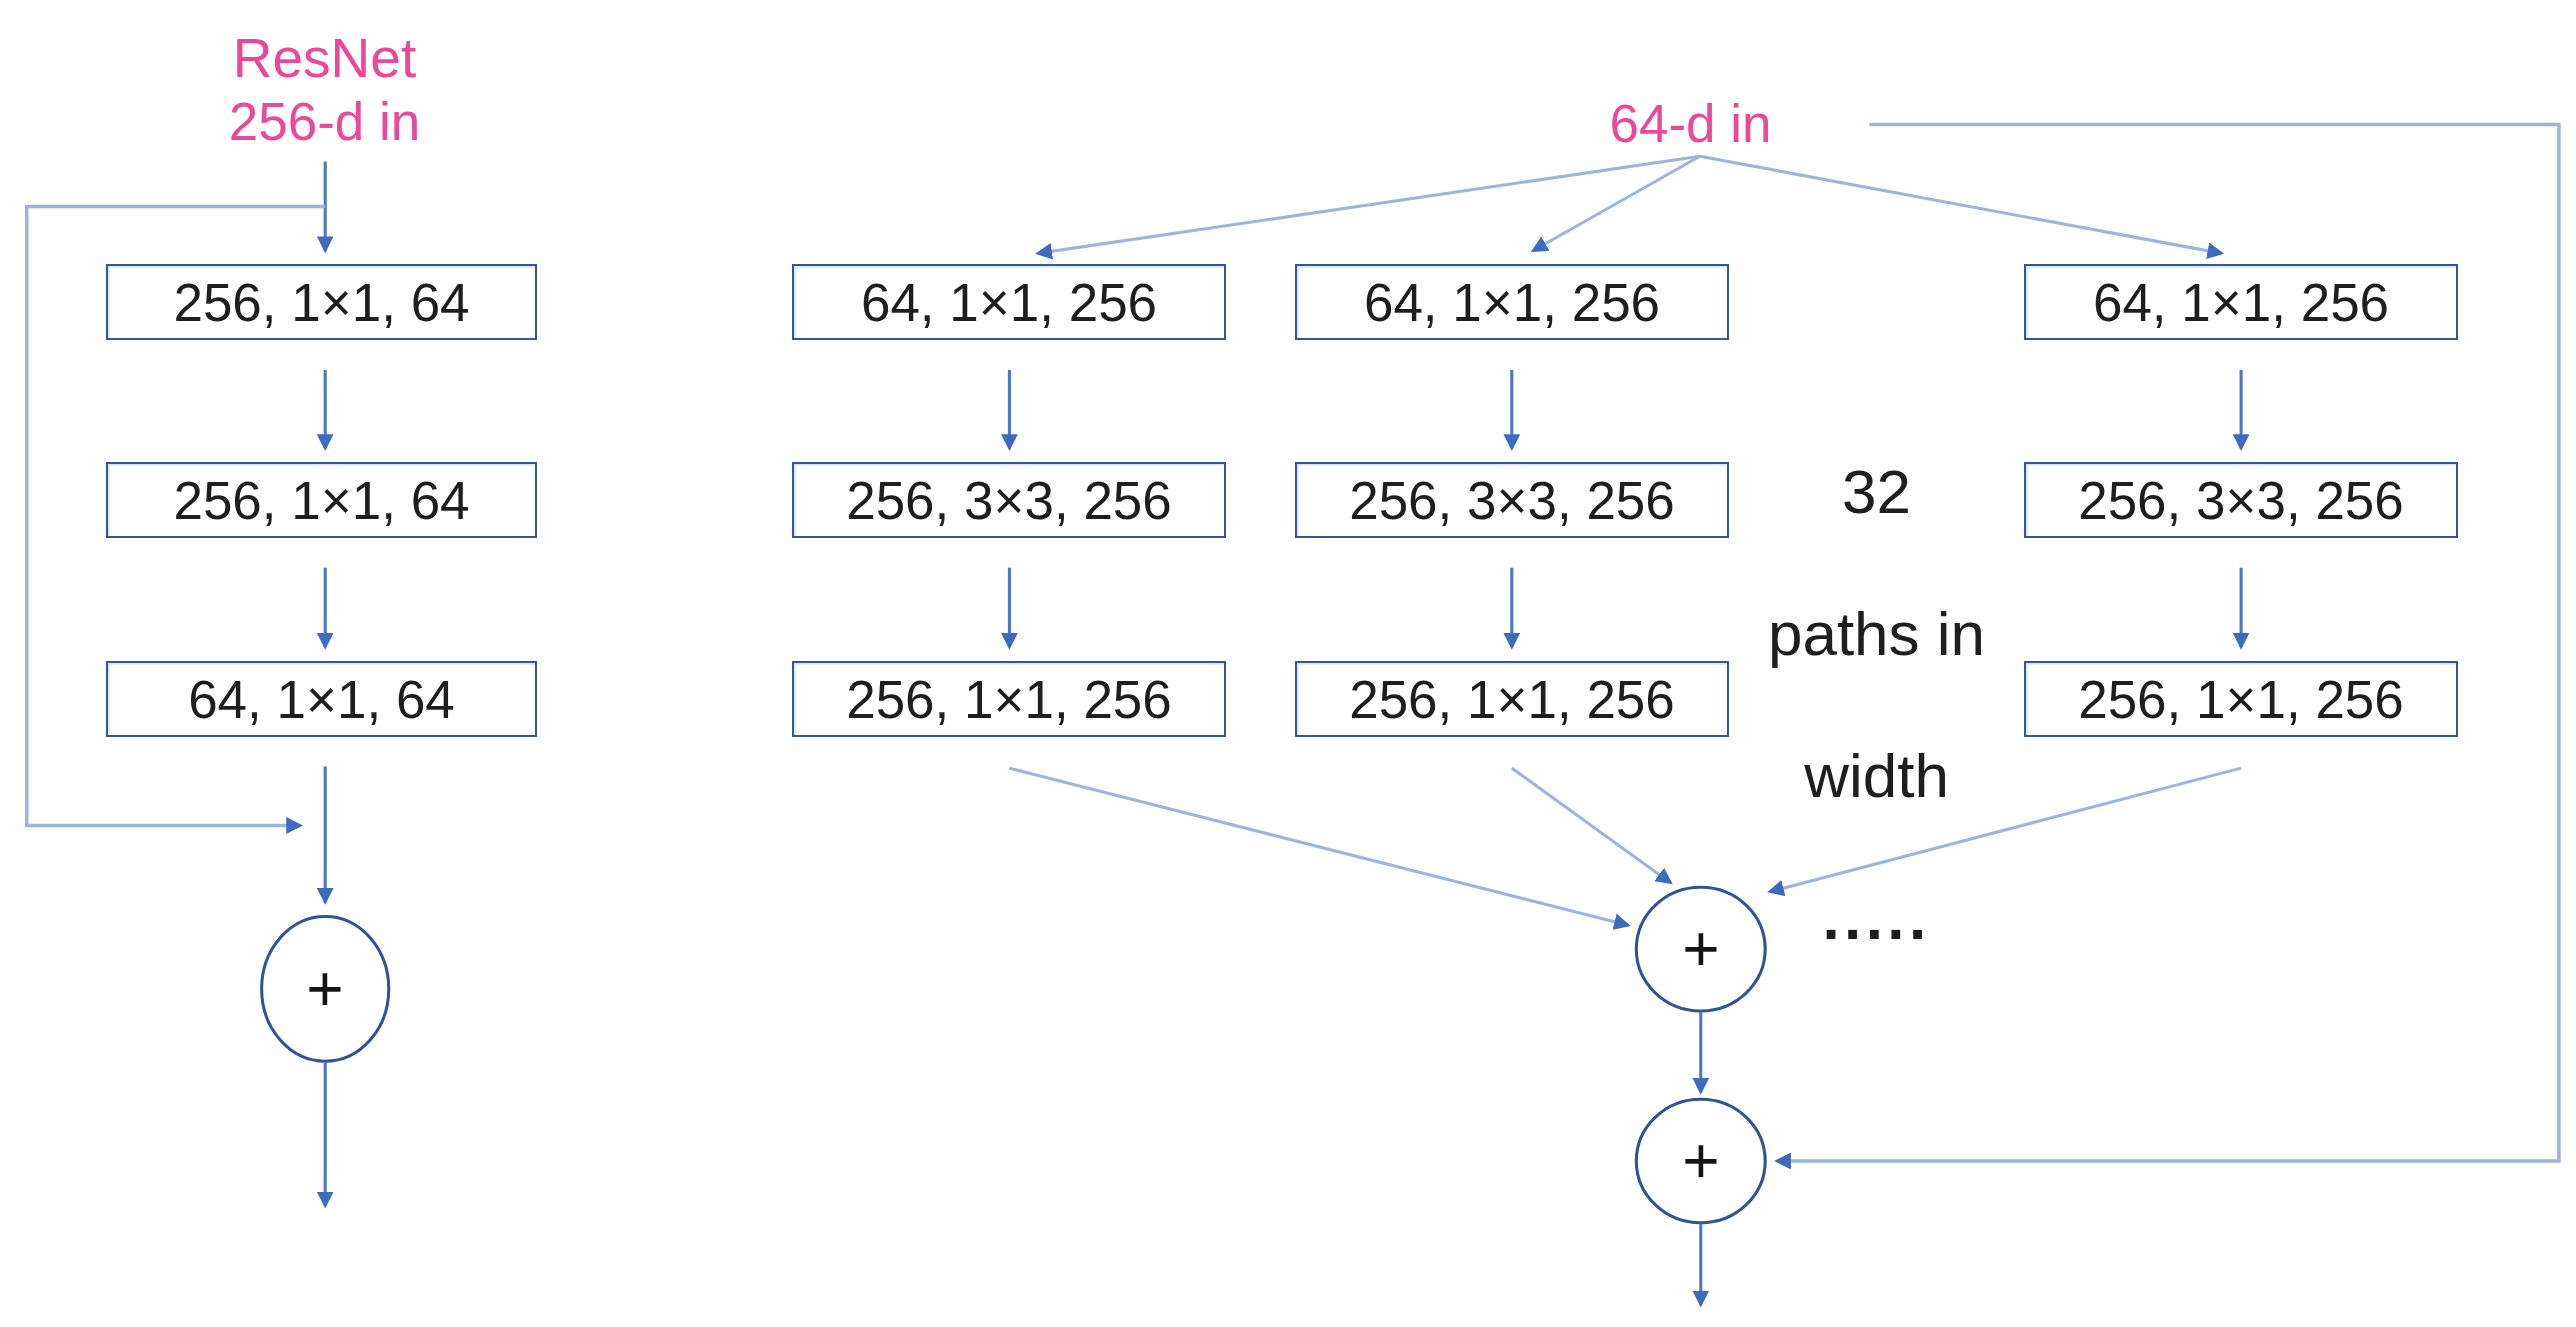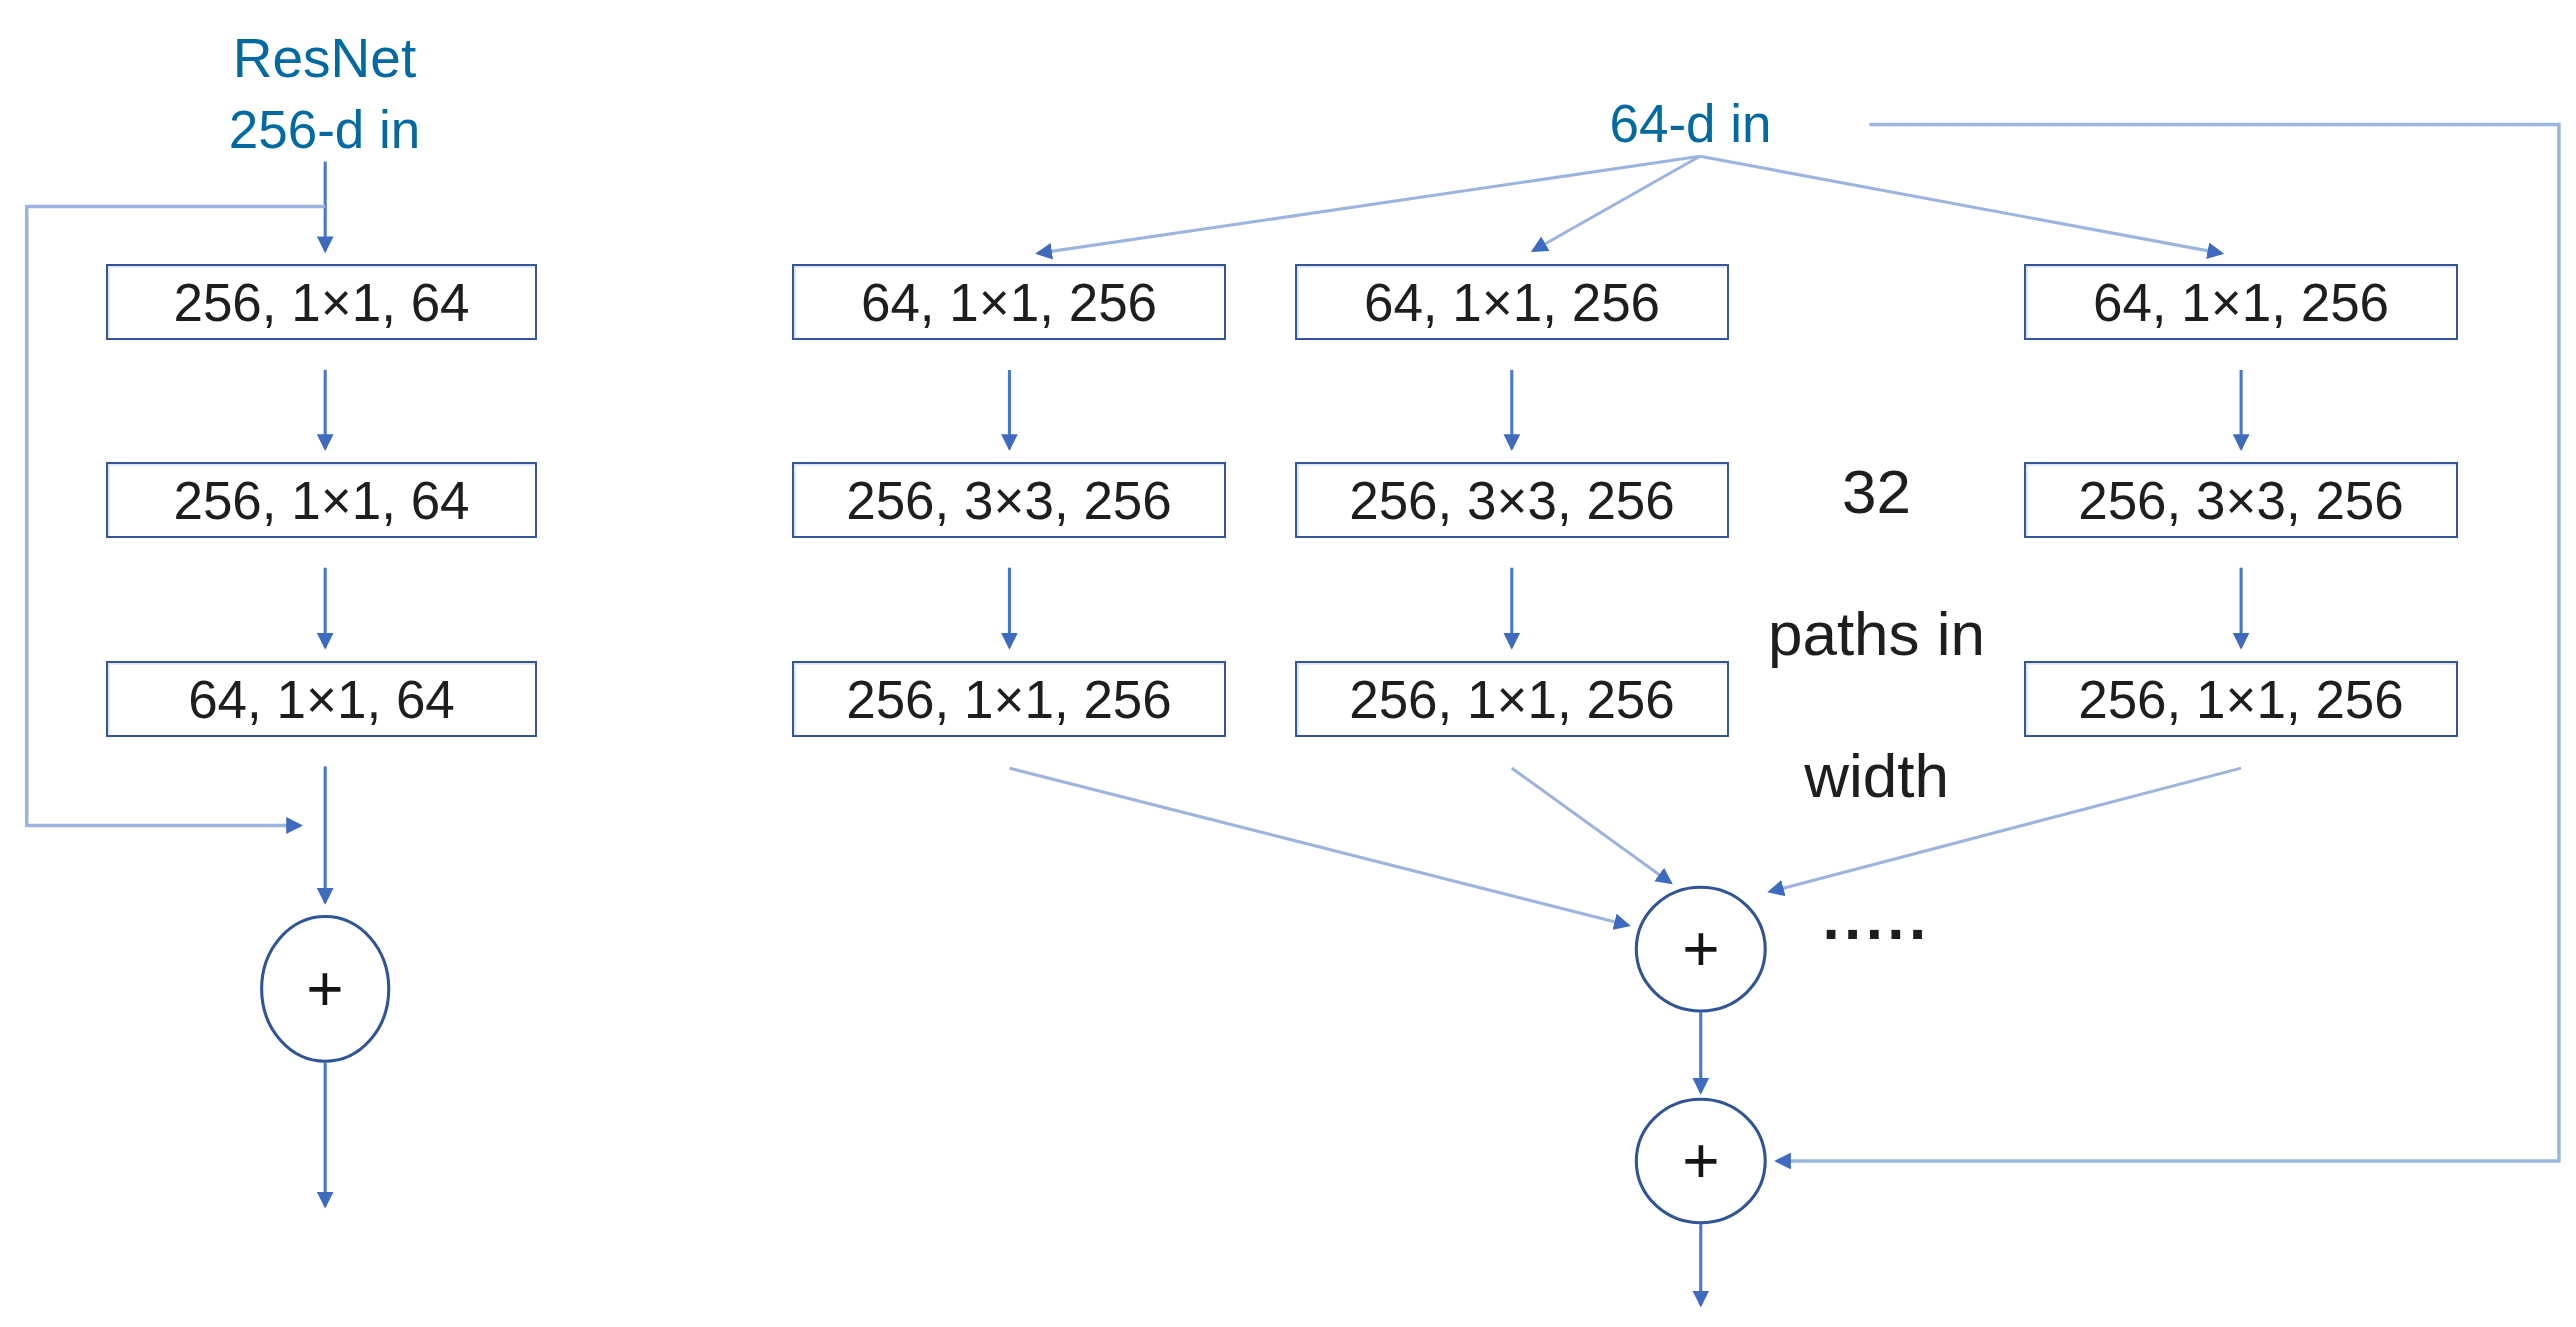--- a/index.html
+++ b/index.html
@@ -10,21 +10,21 @@
     font-family:"Liberation Sans", sans-serif;
     color:#1e1e1e;
     overflow:hidden;
   }
   #connector-layer{position:absolute;left:0;top:0;}
   .label{
     position:absolute;
     display:flex;align-items:center;justify-content:center;
     text-align:center;
     white-space:pre;
-    color:#0369a1;
+    color:#ec4899;
   }
   .hdr{font-size:55px;}
   .sub{font-size:53px;}
   .conv-box{
     position:absolute;
     box-sizing:border-box;
     width:434px;height:76px;
     border:2.6px solid #35569B;
     background:#ffffff;
     display:flex;align-items:center;justify-content:center;
@@ -105,21 +105,21 @@
     </g>
 
     <ellipse cx="1926" cy="1315" rx="73" ry="70" fill="#ffffff" stroke="#2F5597" stroke-width="3.5"></ellipse>
 
     <g stroke="#4A78C8" stroke-width="3.5" fill="none">
       <line x1="1926" y1="1386" x2="1926" y2="1478" marker-end="url(#ah)"></line>
     </g>
   </svg>
 
   <div class="label hdr" style="left:148px;top:26.5px;width:353px;height:62px;">ResNet</div>
-  <div class="label sub" style="left:148px;top:100px;width:353px;height:58px;">256-d in</div>
+  <div class="label sub" style="left:148px;top:92px;width:353px;height:58px;">256-d in</div>
 
   <div class="conv-box" style="left:106px;top:264px;width:431px;">256, 1×1, 64</div>
   <div class="conv-box" style="left:106px;top:462px;width:431px;">256, 1×1, 64</div>
   <div class="conv-box" style="left:106px;top:661px;width:431px;">64, 1×1, 64</div>
 
   <div class="plus" style="left:272px;top:936px;">+</div>
 
   <div class="label sub" style="left:1514px;top:94px;width:353px;height:58px;">64-d in</div>
 
   <div class="conv-box" style="left:792px;top:264px;">64, 1×1, 256</div>

